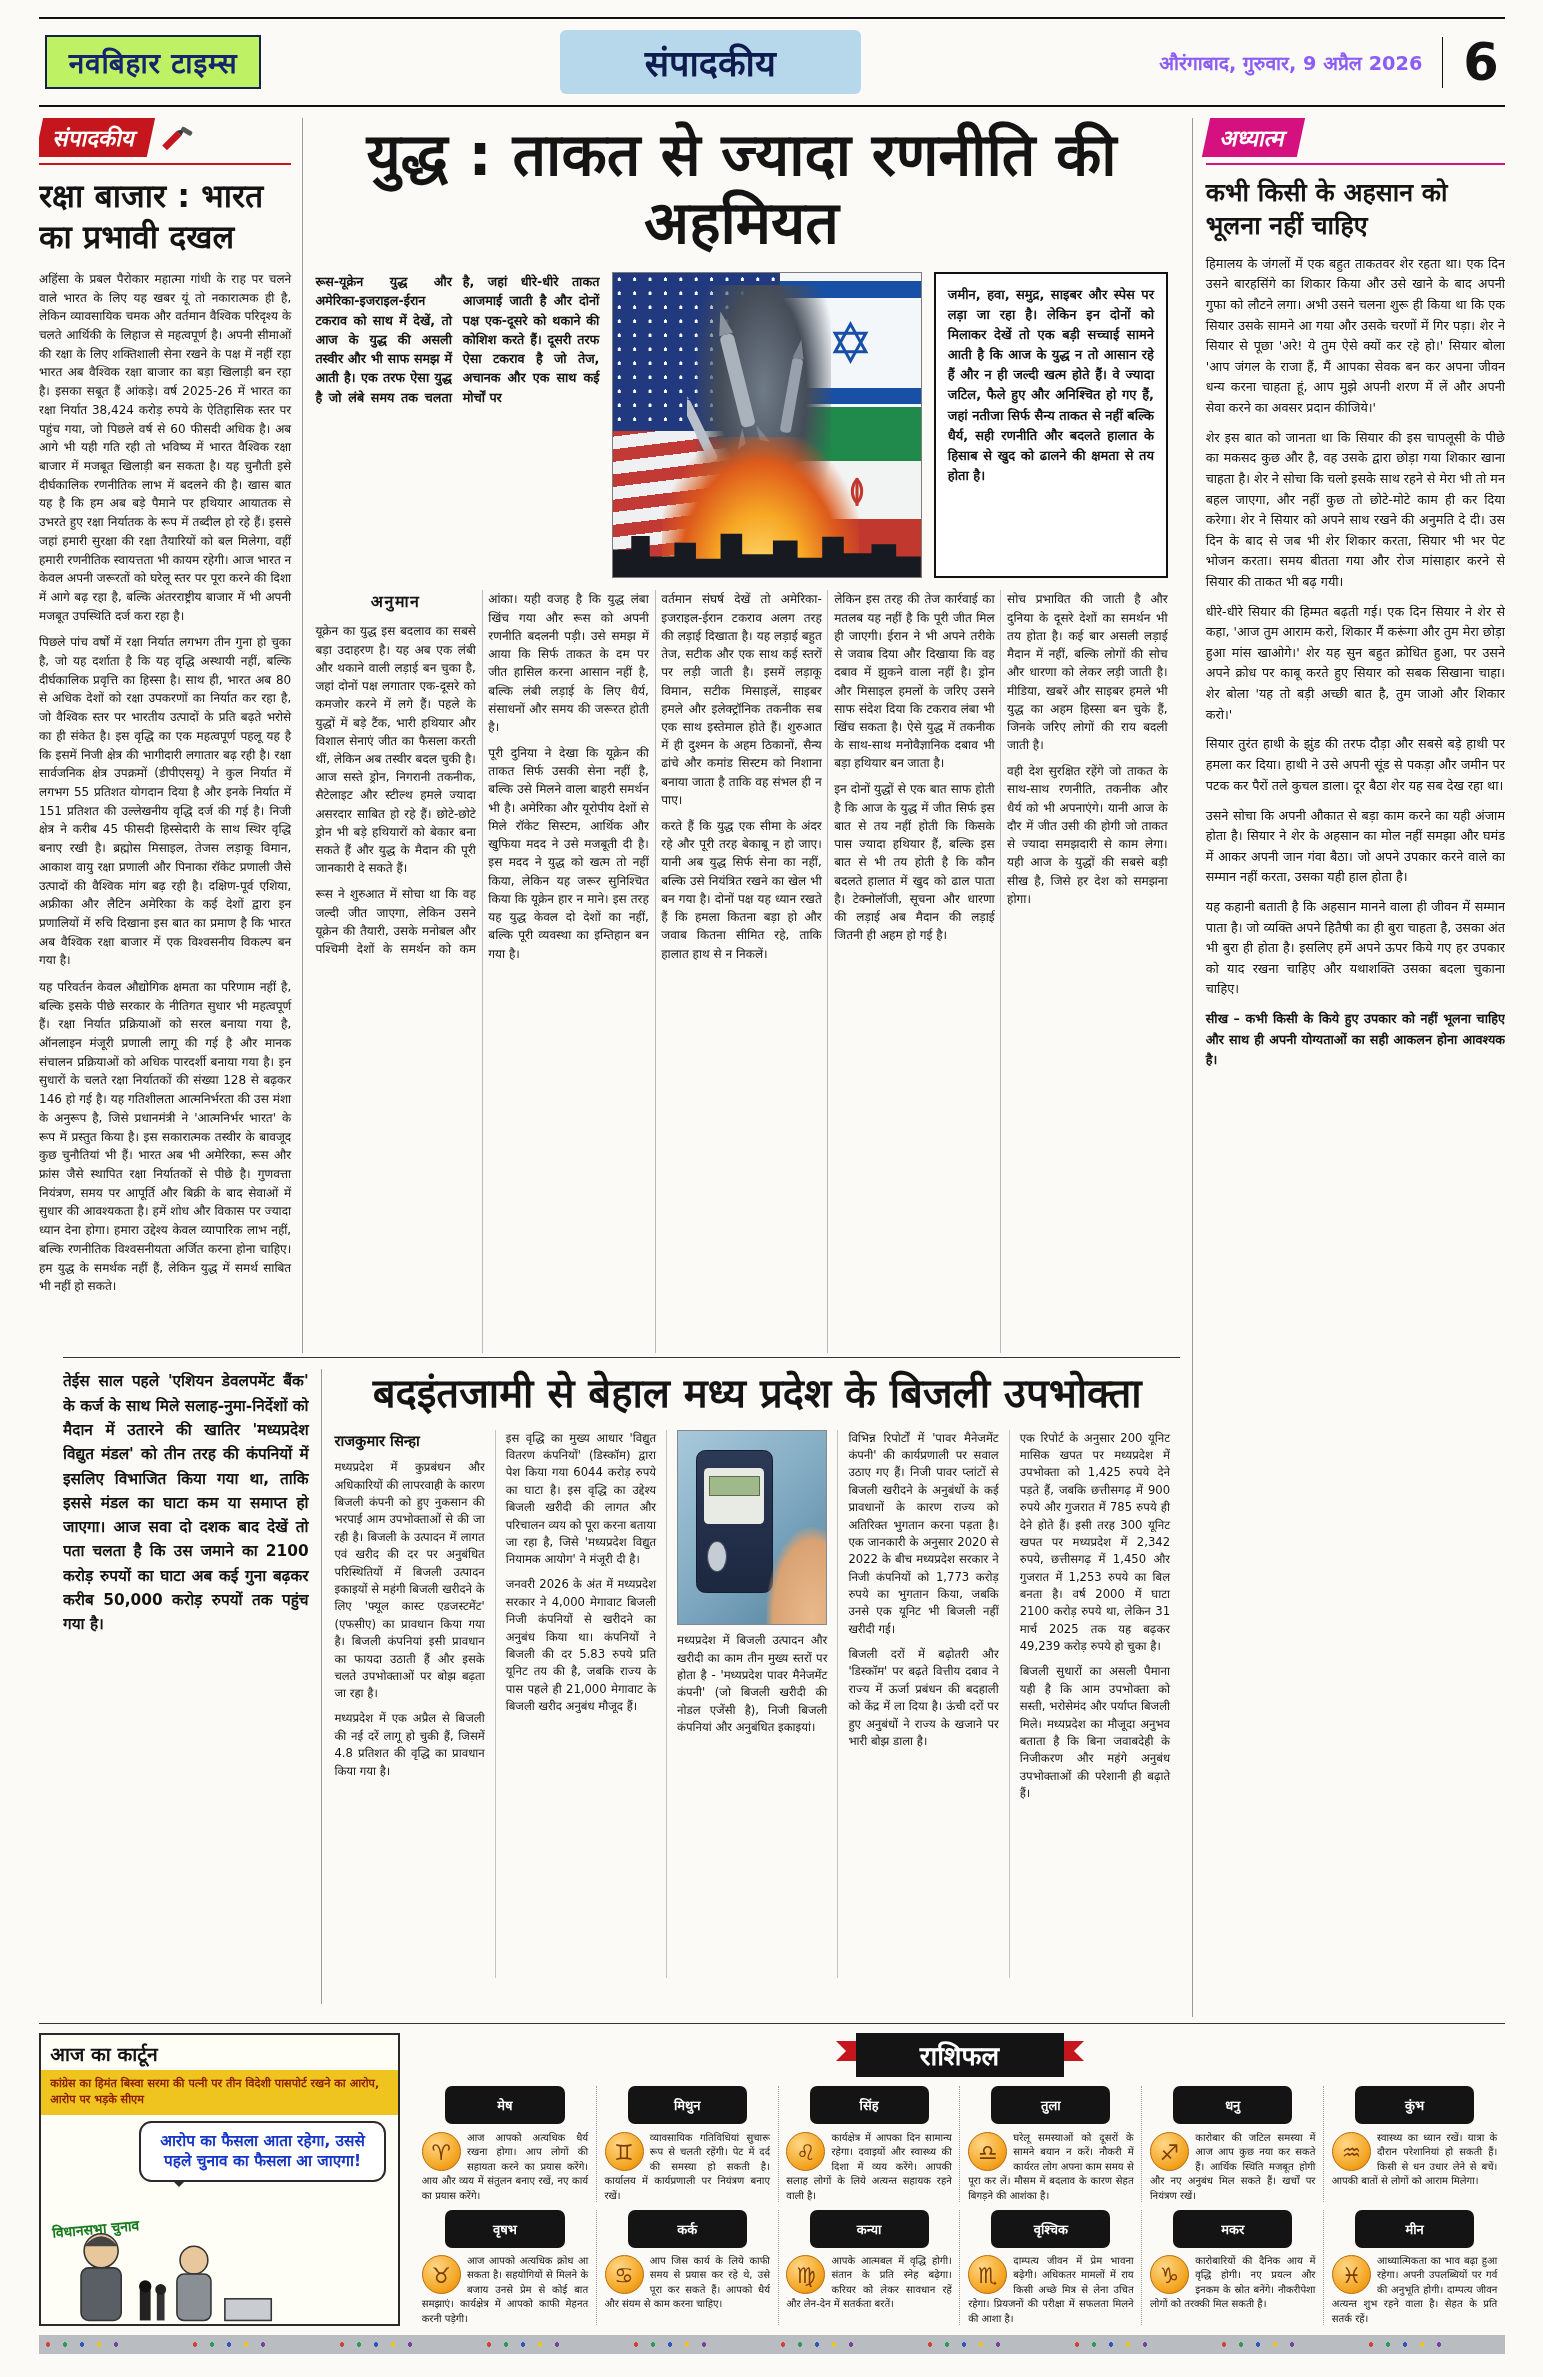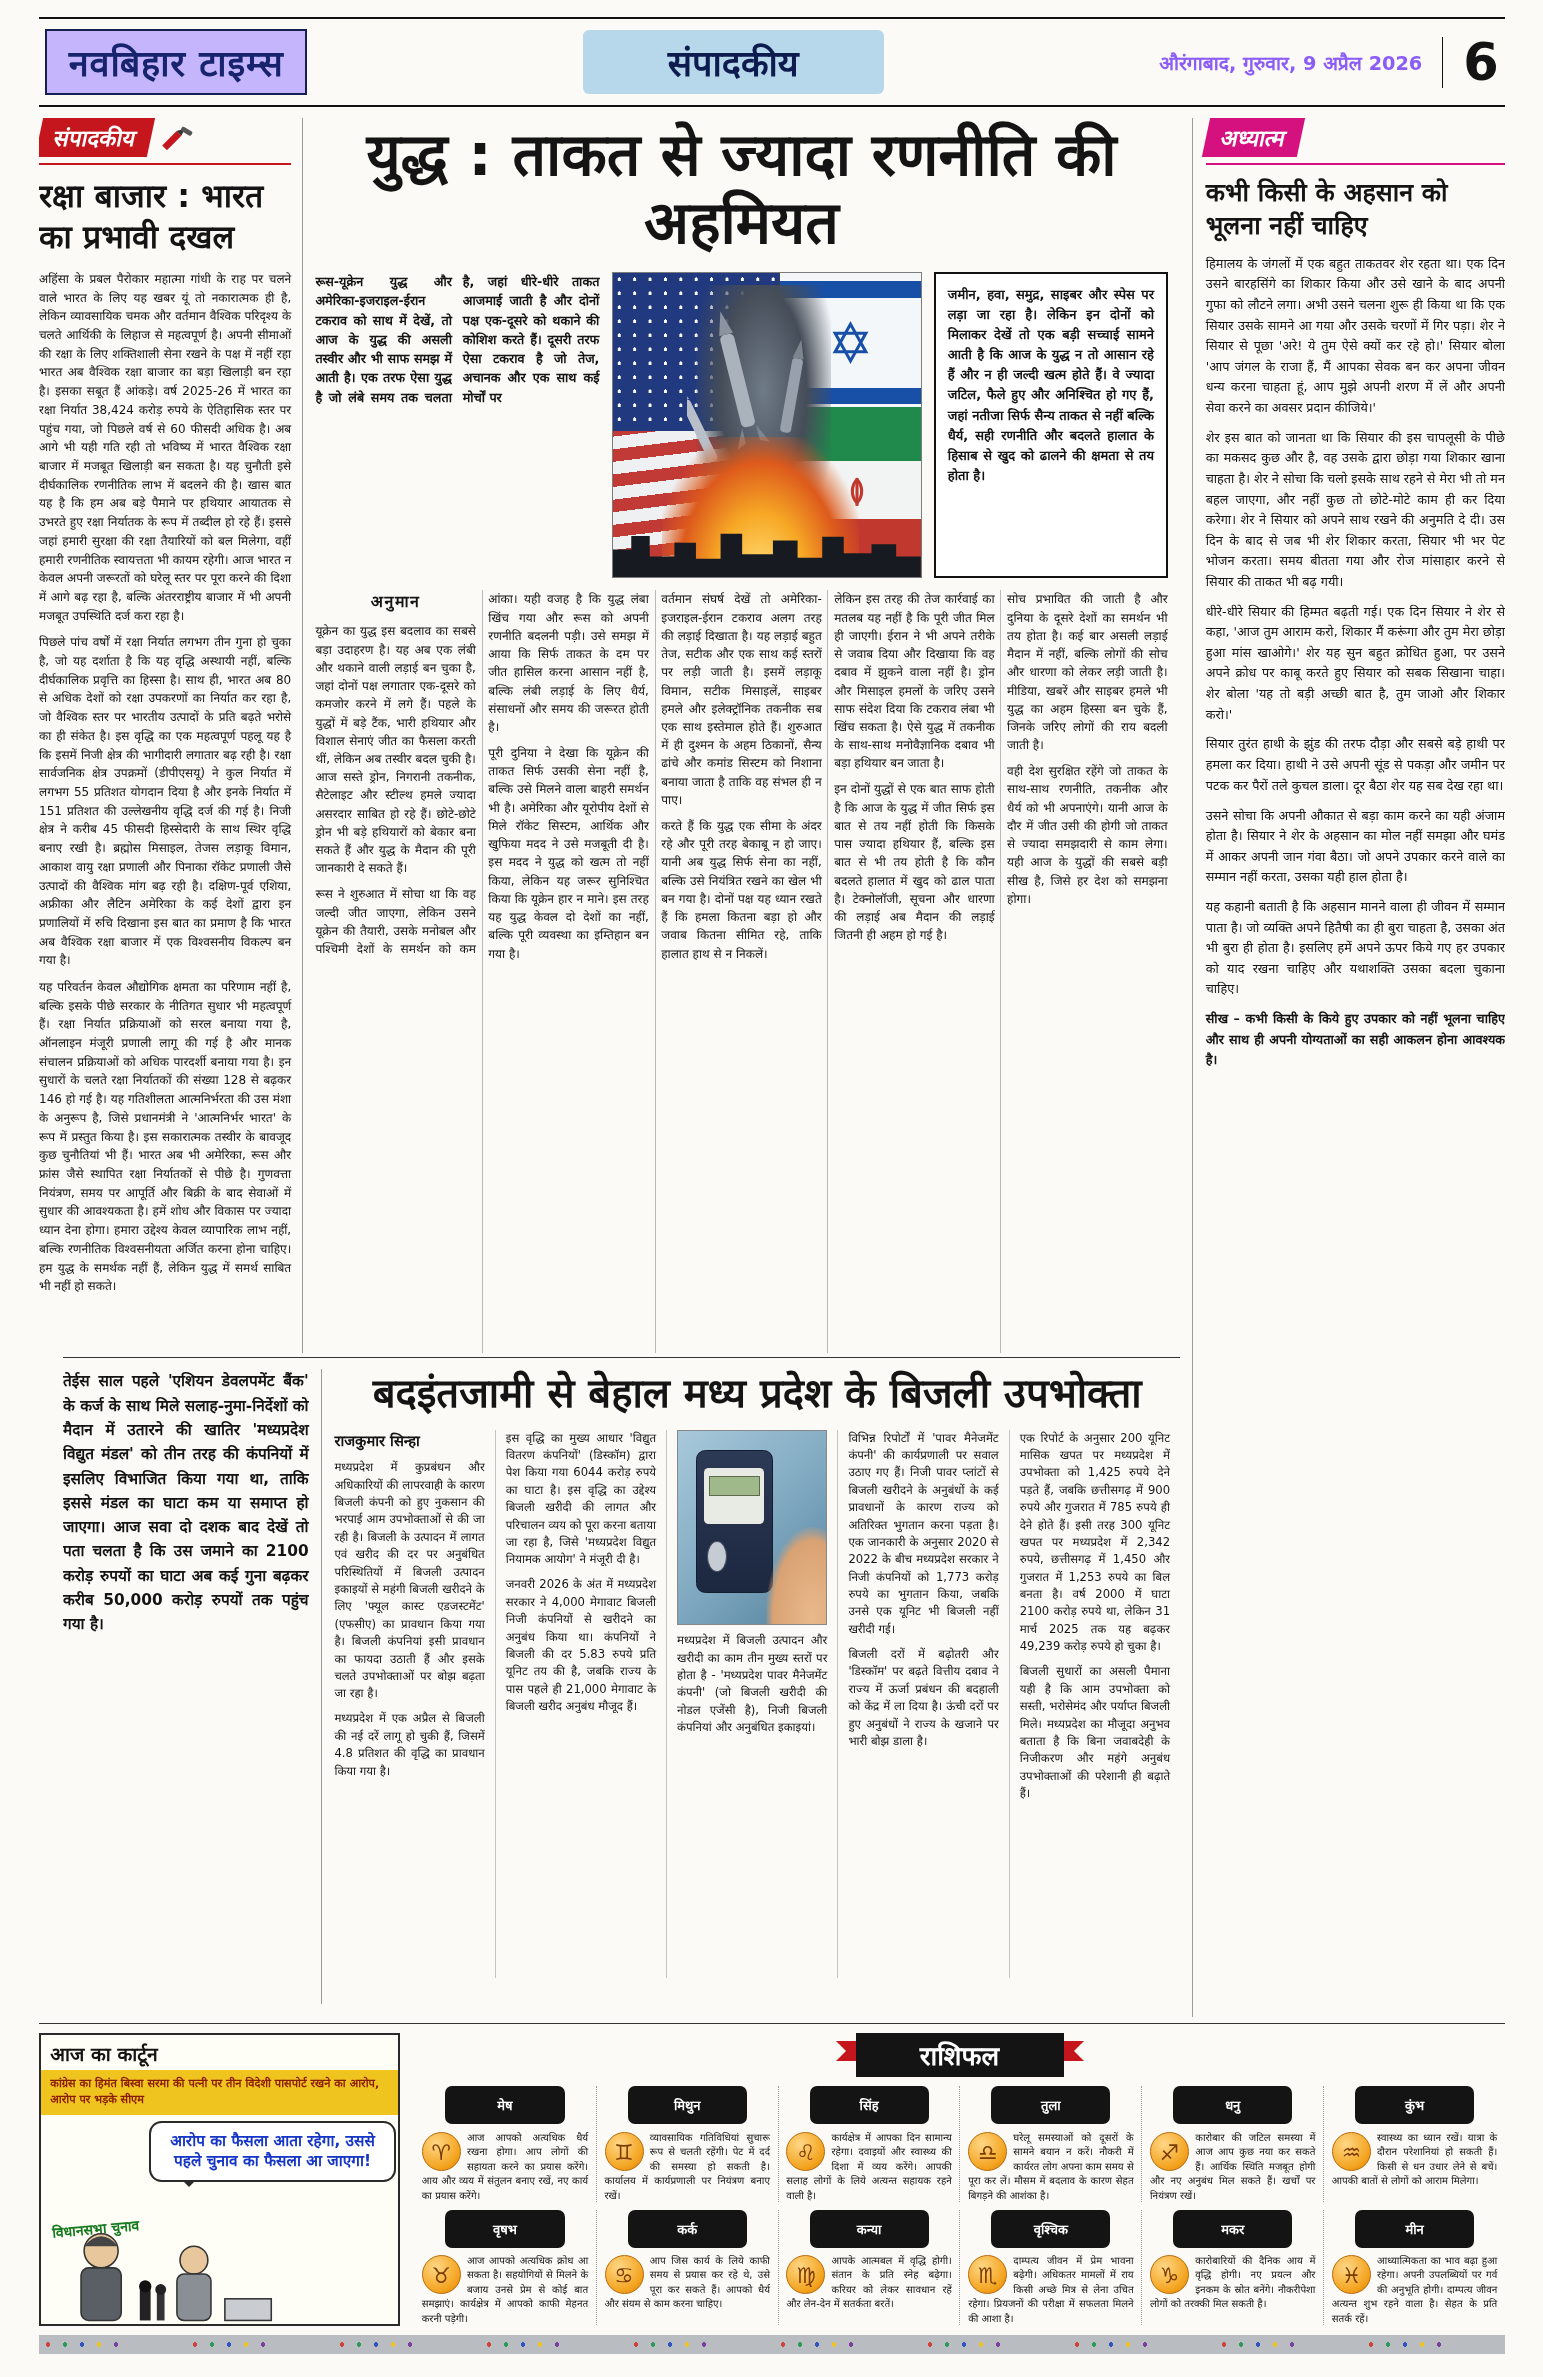--- a/index.html
+++ b/index.html
@@ -10,22 +10,22 @@
     overflow:hidden; position:relative; padding:17px 39px 0;
   }
 
   
   .masthead {
     display:flex; align-items:center; justify-content:space-between;
     border-top:2.3px solid #111; border-bottom:2.3px solid #111;
     padding:9.3px 6.2px; height:90px;
   }
   .paper-name {
-    font-size:36px; font-weight:bold; color:#17246d; letter-spacing:0.8px;
-    border:2.3px solid #15204f; padding:6.2px 21.6px; background:#c4b5fd;
+    font-size:28px; font-weight:bold; color:#17246d; letter-spacing:0.8px;
+    border:2.3px solid #15204f; padding:6.2px 21.6px; background:#bef264;
   }
   .section-banner {
     background:#b7d7ea; color:#0d1b4f; font-size:36px; font-weight:bold;
     padding:7.7px 85px; border-radius:6.2px;
   }
   .date-page { display:flex; align-items:center; gap:20px; }
   .dateline { font-weight:bold; font-size:19.3px; color:#8b5cf6; }
   .pageno { font-size:51px; font-weight:bold; border-left:1.5px solid #111; padding-left:20px; line-height:1; }
 
   
@@ -127,21 +127,21 @@
   .hand-graphic { position:absolute; right:-4%; bottom:-8%; width:45%; height:58%;
     background:radial-gradient(ellipse at 70% 80%, #e8b98c 0%, #d9a273 60%, rgba(0,0,0,0) 72%); }
 
   
   .bottom { display:flex; gap:14px; border-top:1.5px solid #333; margin-top:6.2px; padding-top:9.3px; height:303px; overflow:hidden; }
   .cartoon { width:361px; border:2.3px solid #2a2a2a; background:#fffef6; display:flex; flex-direction:column; overflow:hidden; }
   .cartoon-title { font-weight:bold; font-size:19.3px; padding:4.6px 9.3px 3.1px; }
   .cartoon-strip { background:#f0c41f; color:#8a1c04; font-weight:bold; font-size:11.2px; line-height:1.45; padding:6.2px 9.3px; }
   .cartoon-body { position:relative; flex:1; }
   .bubble {
-    position:absolute; left:108px; top:6.2px; width:247px;
+    position:absolute; left:98px; top:6.2px; width:247px;
     border:2.3px solid #2a2a2a; border-radius:12.4px; background:#fff;
     color:#1636c7; font-weight:bold; font-size:15.4px; line-height:1.35; text-align:center; padding:7.7px 9.3px;
   }
   .bubble::after { content:""; position:absolute; left:31px; bottom:-14px; border:7.7px solid transparent; border-top-color:#2a2a2a; }
   .cartoon-figures { position:absolute; left:6.2px; bottom:1.5px; width:232px; height:116px; }
   .caption-green { position:absolute; left:10.8px; bottom:86px; color:#167a1f; font-weight:bold; font-size:14px; transform:rotate(-5deg); }
 
   .horoscope { flex:1; overflow:hidden; }
   .h-title {
     width:208px; margin:0 auto 9.3px; background:#141414; color:#fff; text-align:center;

